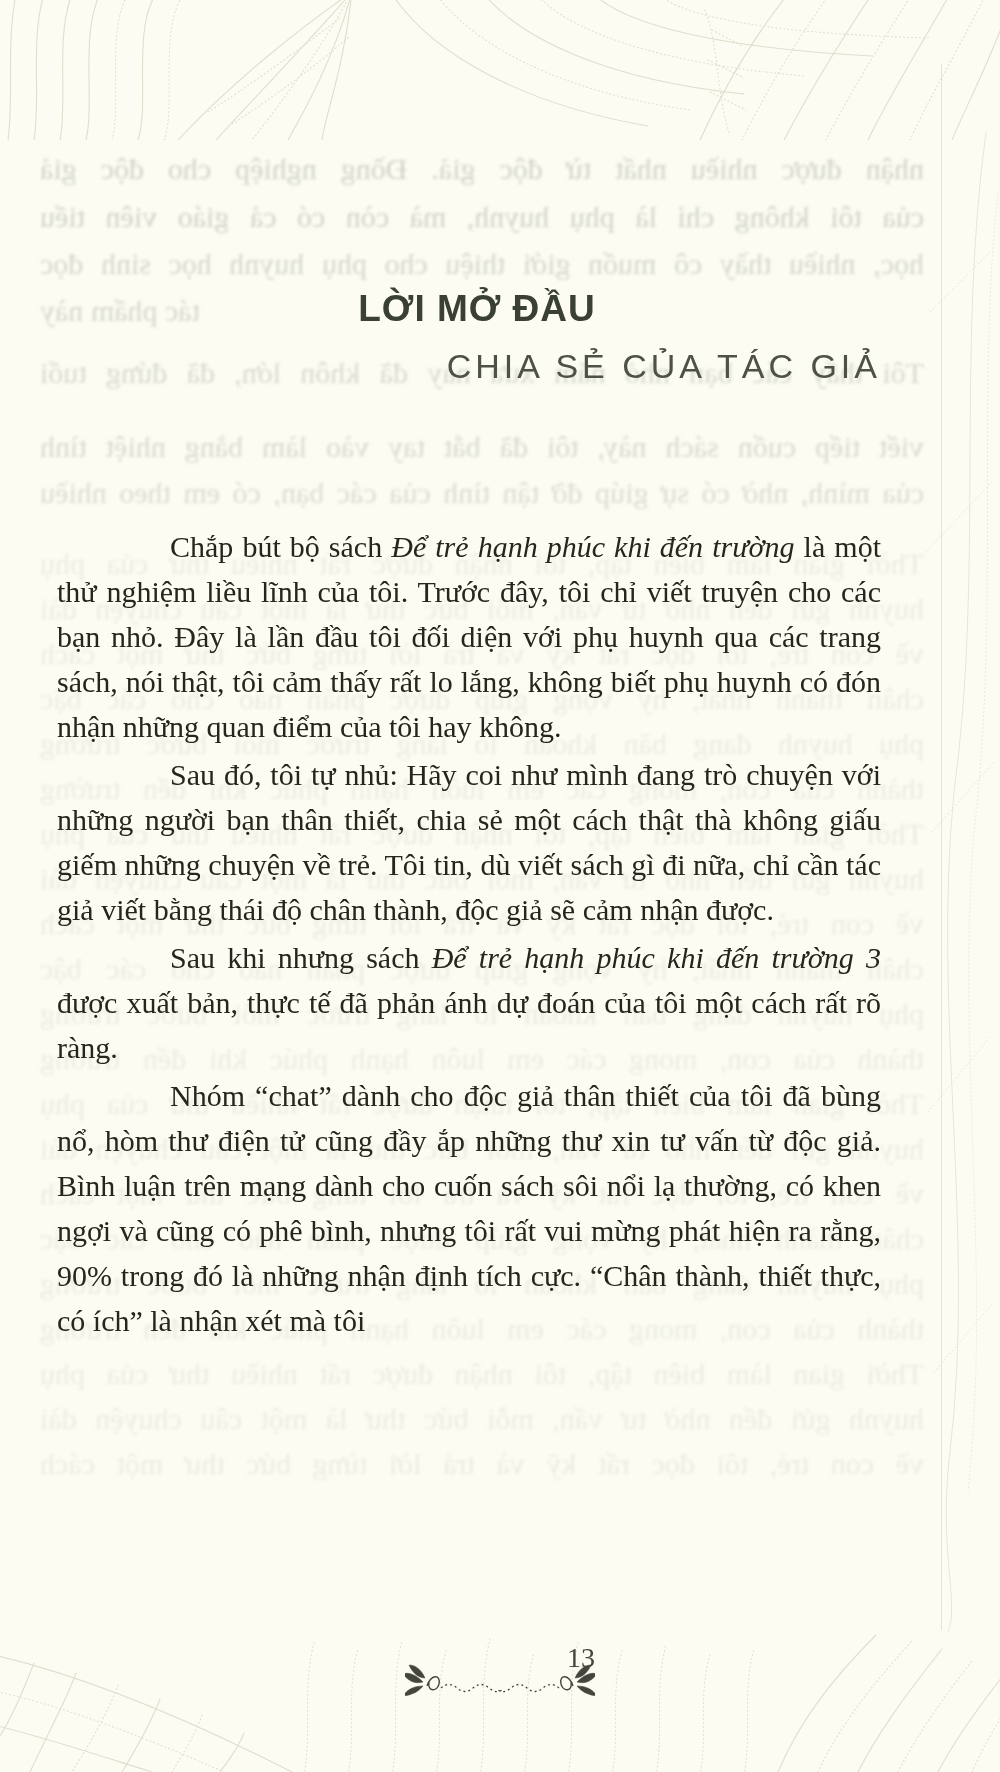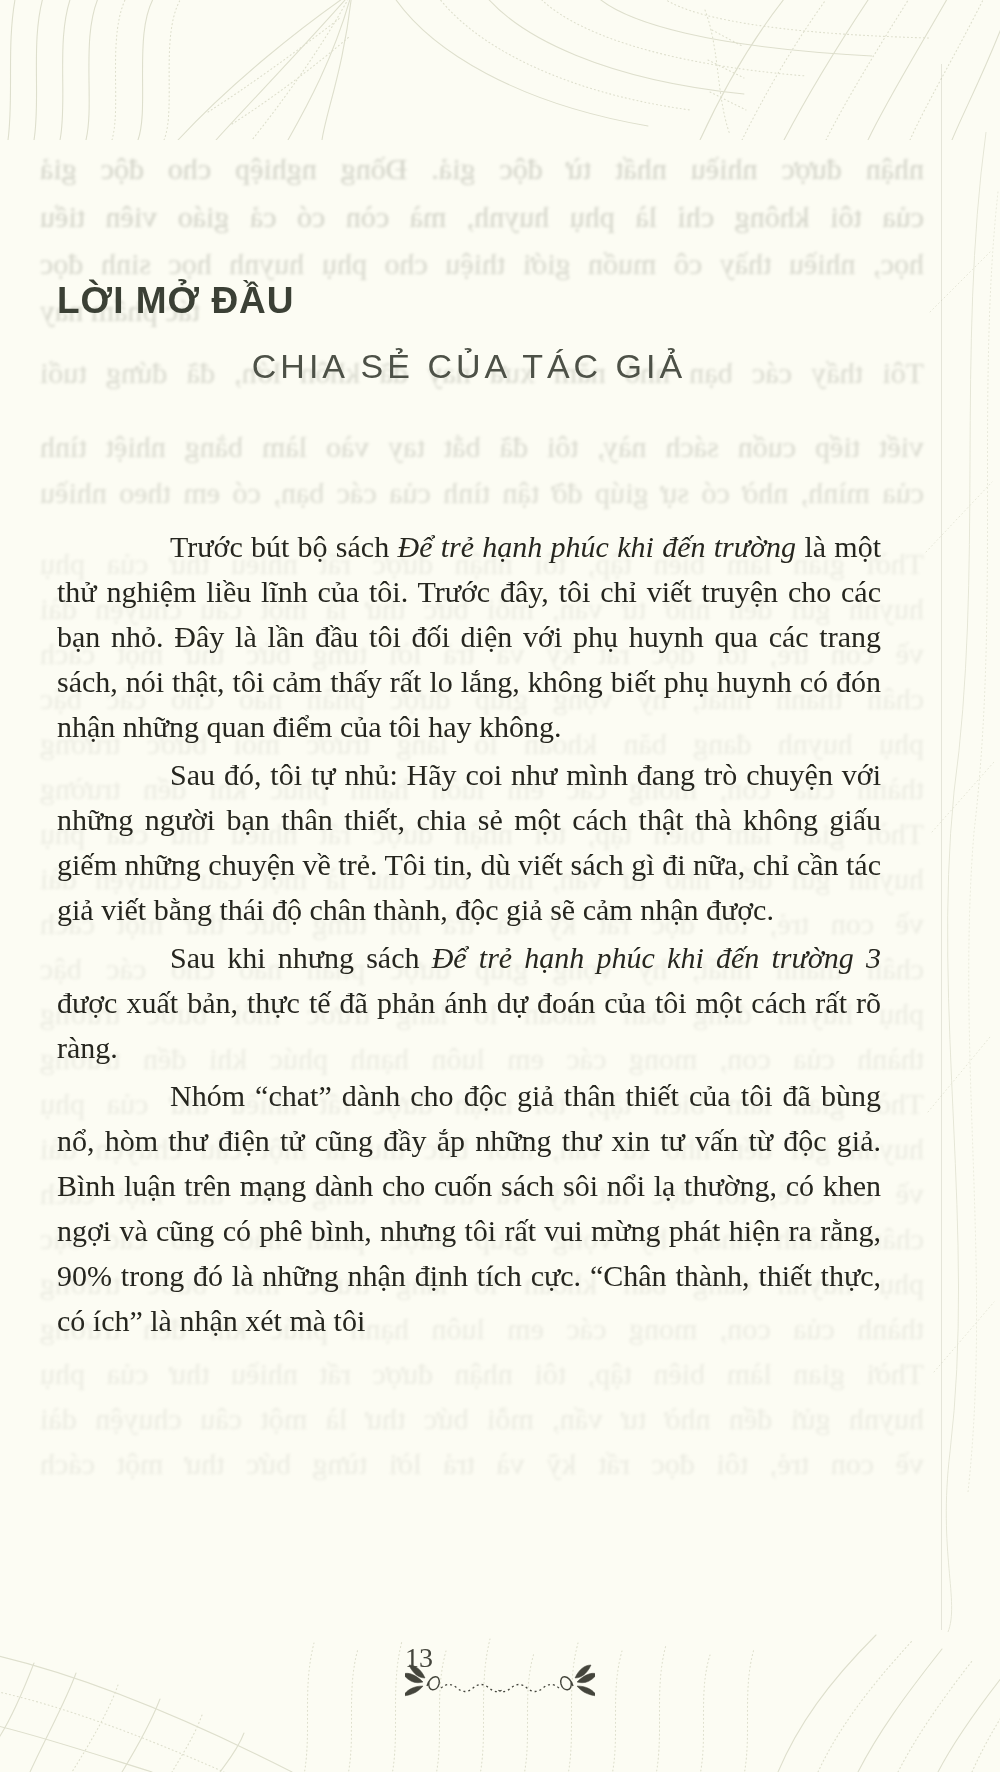--- a/index.html
+++ b/index.html
@@ -9,27 +9,27 @@
     font-family:"Liberation Serif", serif;
   }
   svg.band{position:absolute; left:0; pointer-events:none;}
   .band-top{top:0;}
   .band-bottom{bottom:0;}
   .right-strip{position:absolute; right:0; top:132px; pointer-events:none;}
   .right-edge-line{position:absolute; left:941px; top:64px; width:1px; height:1566px;
     background:rgba(176,177,160,0.30);}
   .content{position:absolute; left:57px; top:0; width:824px; height:100%;}
   .heading{
-    position:absolute; top:280px; left:0; width:100%; margin:0;
-    font-family:"Liberation Sans", sans-serif;
+    position:absolute; top:280px; left:0; width:100%; margin:8px;
+    text-align:center; font-family:"Liberation Sans", sans-serif;
     font-weight:bold; font-size:37px; letter-spacing:1px; color:var(--heading,#3b4035);
   }
   .subheading{
     position:absolute; top:347px; left:0; width:100%; margin:0;
-    text-align:center; font-family:"Liberation Sans", sans-serif;
+    text-align:right; font-family:"Liberation Sans", sans-serif;
     font-weight:normal; font-size:34px; letter-spacing:4px; color:var(--subtitle,#4d5147);
   }
   .body-text{
     position:absolute; top:524px; left:0; width:100%;
     font-size:30px; line-height:45px; text-align:justify;
     color:var(--bodycol,#26261f);
   }
   .body-text p{margin:0 0 3px 0; text-indent:113px;}
   .body-text em{}
   .bleed-layer{position:absolute; left:40px; top:0; width:884px; height:100%; pointer-events:none;}
@@ -39,21 +39,21 @@
     transform:scaleX(-1); filter:blur(1.8px);
     text-align:justify; text-align-last:justify;
   }
   .bleed-line.short-left{text-align:right; text-align-last:right;}
   .folio{
     position:absolute; left:0; top:1640px; width:1000px; height:62px;
     display:flex; justify-content:center; pointer-events:none;
   }
   .folio-inner{position:relative; width:190px; height:62px;}
   .folio-number{
-    position:absolute; top:2px; left:0; width:100%; text-align:left;
+    position:absolute; top:2px; left:0; width:100%; text-align:right;
     font-size:28px; color:var(--ornament,#44453c); font-family:"Liberation Serif", serif;
   }
   .folio-svg{position:absolute; left:0; bottom:0;}
 </style>
 </head>
 <body>
 
 <div class="page" style="--bg: #fcfcf3; --heading: #3b4035; --subtitle: #4d5147; --bodycol: #26261f; --bleed: #6f7262; --ornament: #44453c;">
 
   <svg class="band band-top" width="1000" height="140" viewBox="0 0 1000 140" fill="none" stroke="#dbdcc9" stroke-width="1.1" stroke-linecap="round" opacity="0.9">
@@ -157,21 +157,21 @@
       <div class="bleed-line" style="top: 1306px; opacity: 0.12;">thành của con, mong các em luôn hạnh phúc khi đến trường</div>
       <div class="bleed-line" style="top: 1351px; opacity: 0.12;">Thời gian làm biên tập, tôi nhận được rất nhiều thư của phụ</div>
       <div class="bleed-line" style="top: 1396px; opacity: 0.12;">huynh gửi đến nhờ tư vấn, mỗi bức thư là một câu chuyện dài</div>
       <div class="bleed-line" style="top: 1441px; opacity: 0.12;">về con trẻ, tôi đọc rất kỹ và trả lời từng bức thư một cách</div>
     </div>
 
   <div class="content">
     <h1 class="heading">LỜI MỞ ĐẦU</h1>
     <h2 class="subheading">CHIA SẺ CỦA TÁC GIẢ</h2>
     <div class="body-text" id="body-text">
-        <p><span>Trước bút bộ sách </span><em>Để trẻ hạnh phúc khi đến trường</em><span> là một thử nghiệm liều lĩnh của tôi. Trước đây, tôi chỉ viết truyện cho các bạn nhỏ. Đây là lần đầu tôi đối diện với phụ huynh qua các trang sách, nói thật, tôi cảm thấy rất lo lắng, không biết phụ huynh có đón nhận những quan điểm của tôi hay không.</span></p>
+        <p><span>Chắp bút bộ sách </span><em>Để trẻ hạnh phúc khi đến trường</em><span> là một thử nghiệm liều lĩnh của tôi. Trước đây, tôi chỉ viết truyện cho các bạn nhỏ. Đây là lần đầu tôi đối diện với phụ huynh qua các trang sách, nói thật, tôi cảm thấy rất lo lắng, không biết phụ huynh có đón nhận những quan điểm của tôi hay không.</span></p>
         <p><span>Sau đó, tôi tự nhủ: Hãy coi như mình đang trò chuyện với những người bạn thân thiết, chia sẻ một cách thật thà không giấu giếm những chuyện về trẻ. Tôi tin, dù viết sách gì đi nữa, chỉ cần tác giả viết bằng thái độ chân thành, độc giả sẽ cảm nhận được.</span></p>
         <p><span>Sau khi nhưng sách </span><em>Để trẻ hạnh phúc khi đến trường 3</em><span> được xuất bản, thực tế đã phản ánh dự đoán của tôi một cách rất rõ ràng.</span></p>
         <p><span>Nhóm “chat” dành cho độc giả thân thiết của tôi đã bùng nổ, hòm thư điện tử cũng đầy ắp những thư xin tư vấn từ độc giả. Bình luận trên mạng dành cho cuốn sách sôi nổi lạ thường, có khen ngợi và cũng có phê bình, nhưng tôi rất vui mừng phát hiện ra rằng, 90% trong đó là những nhận định tích cực. “Chân thành, thiết thực, có ích” là nhận xét mà tôi</span></p>
       </div>
   </div>
 
   <div class="folio">
     <div class="folio-inner">
       <span class="folio-number">13</span>
       <svg class="folio-svg" width="190" height="40" viewBox="0 0 190 40">

